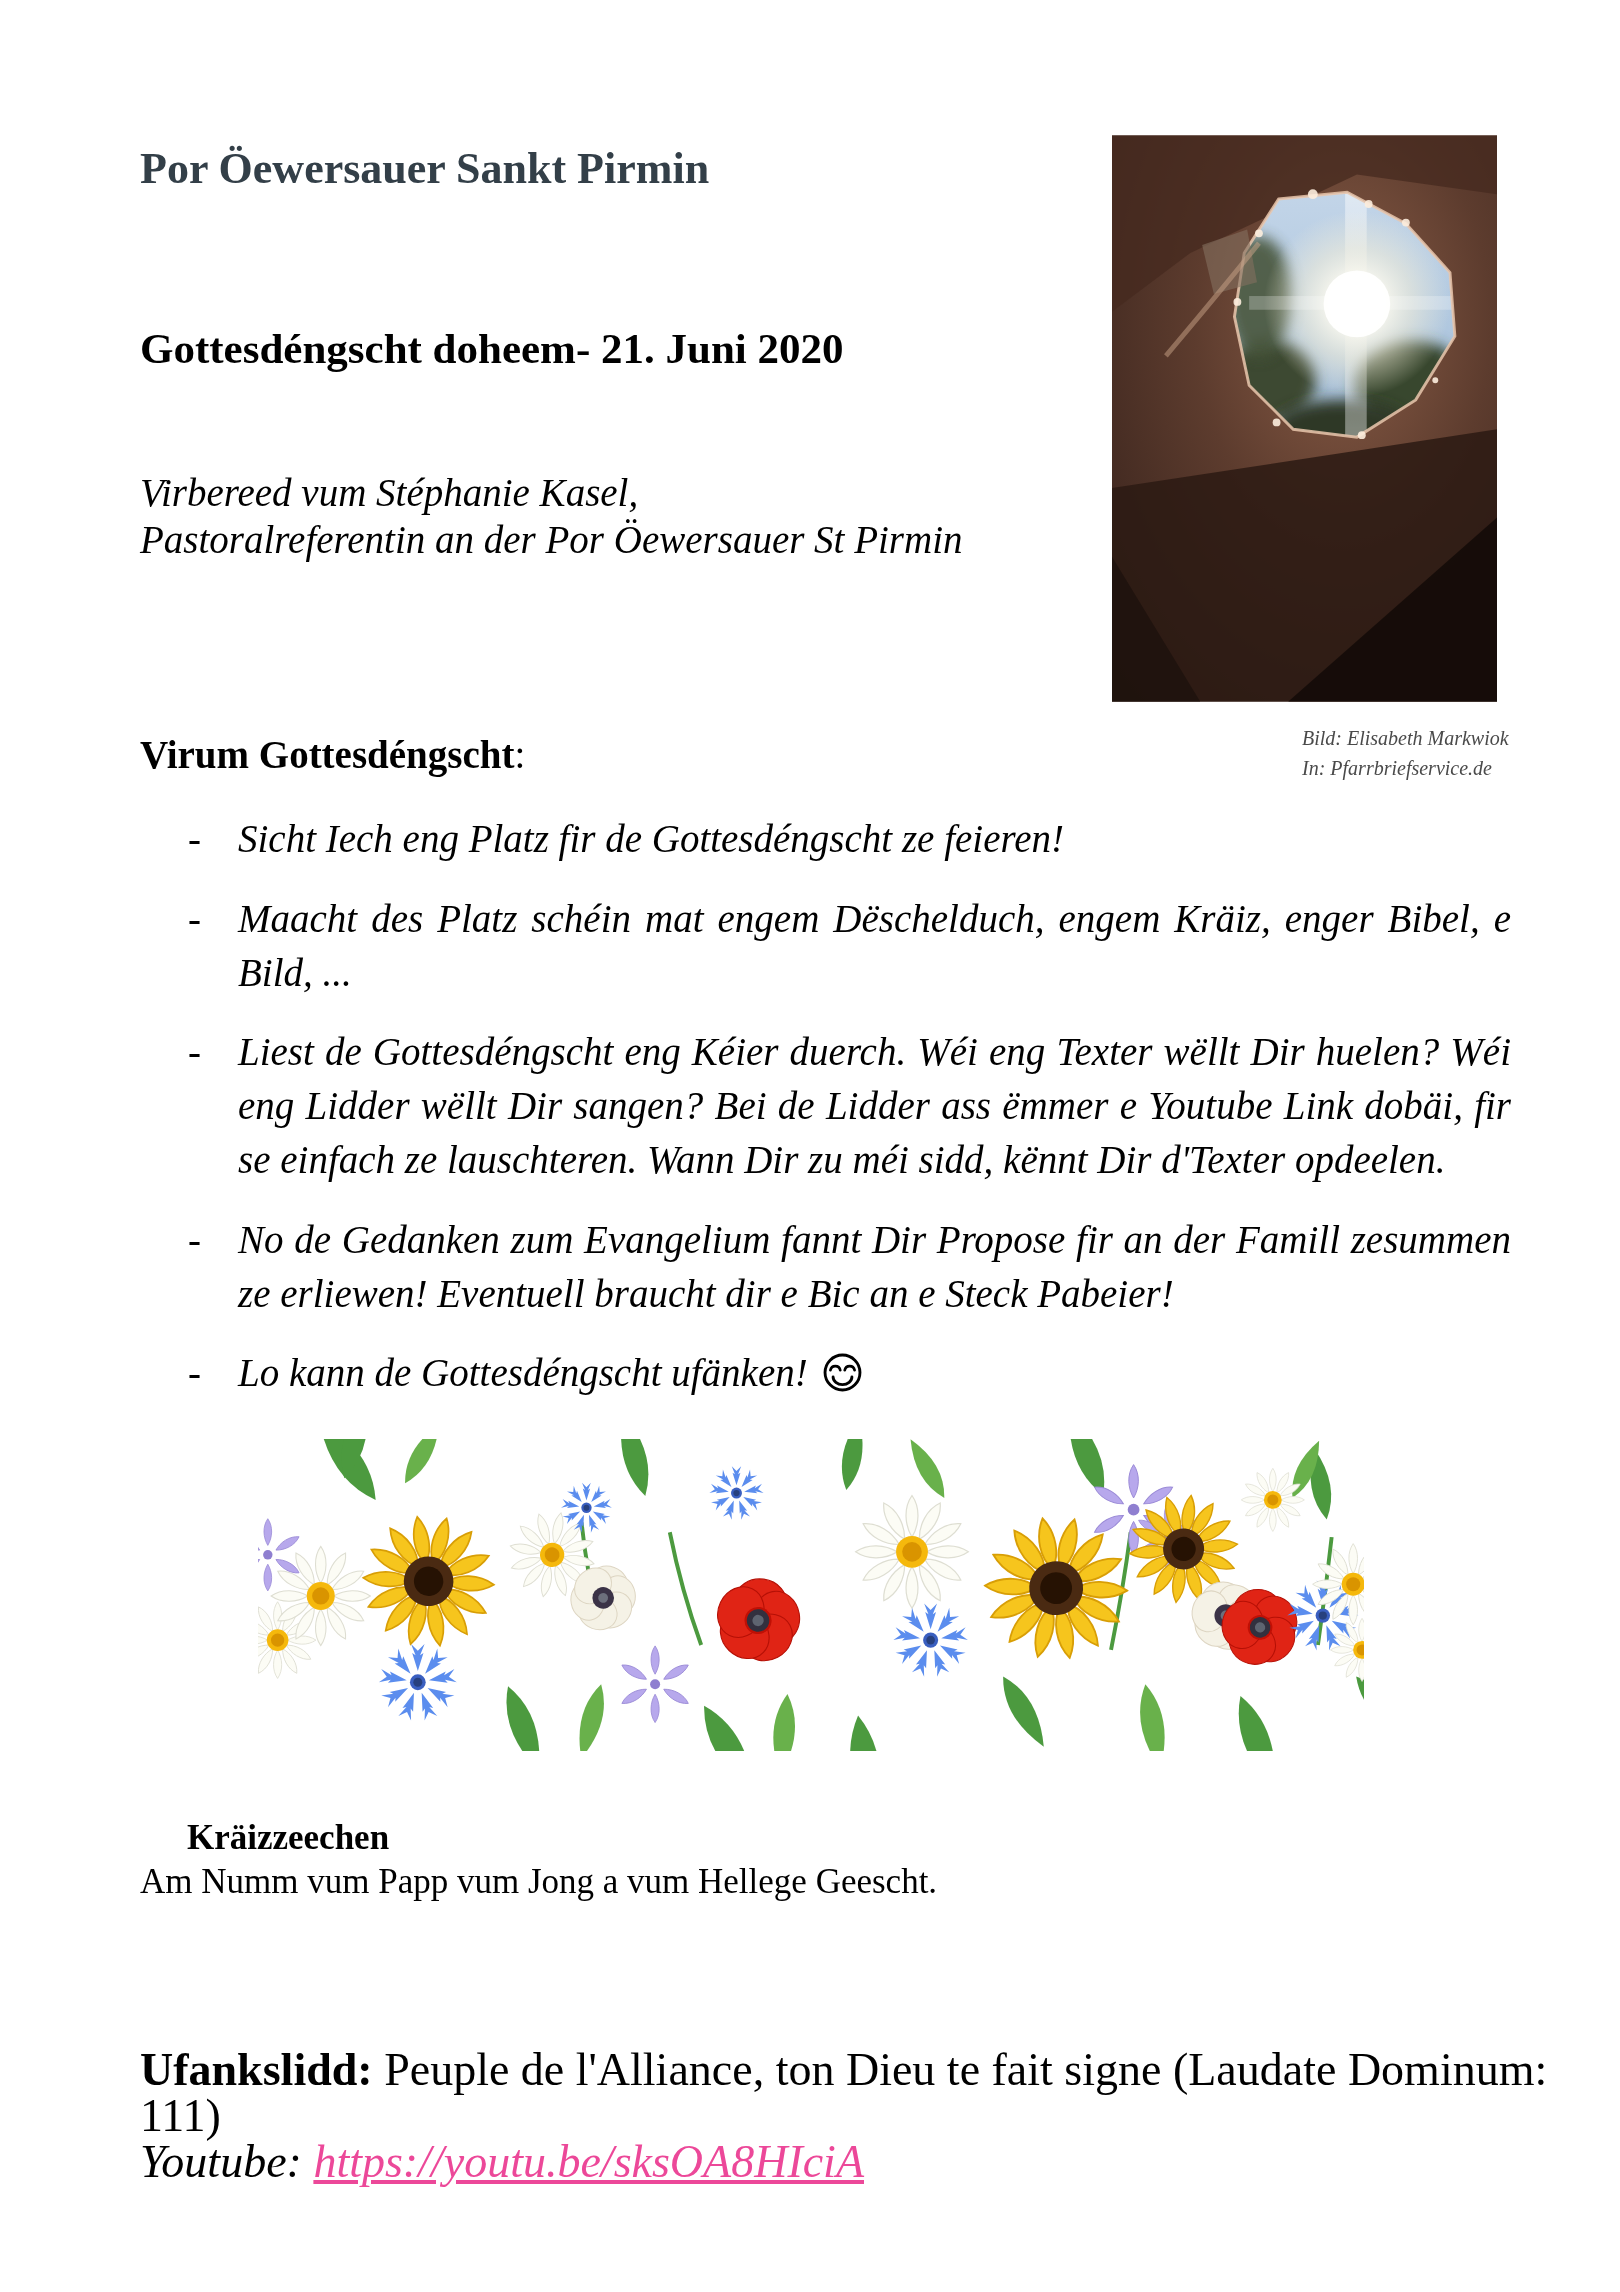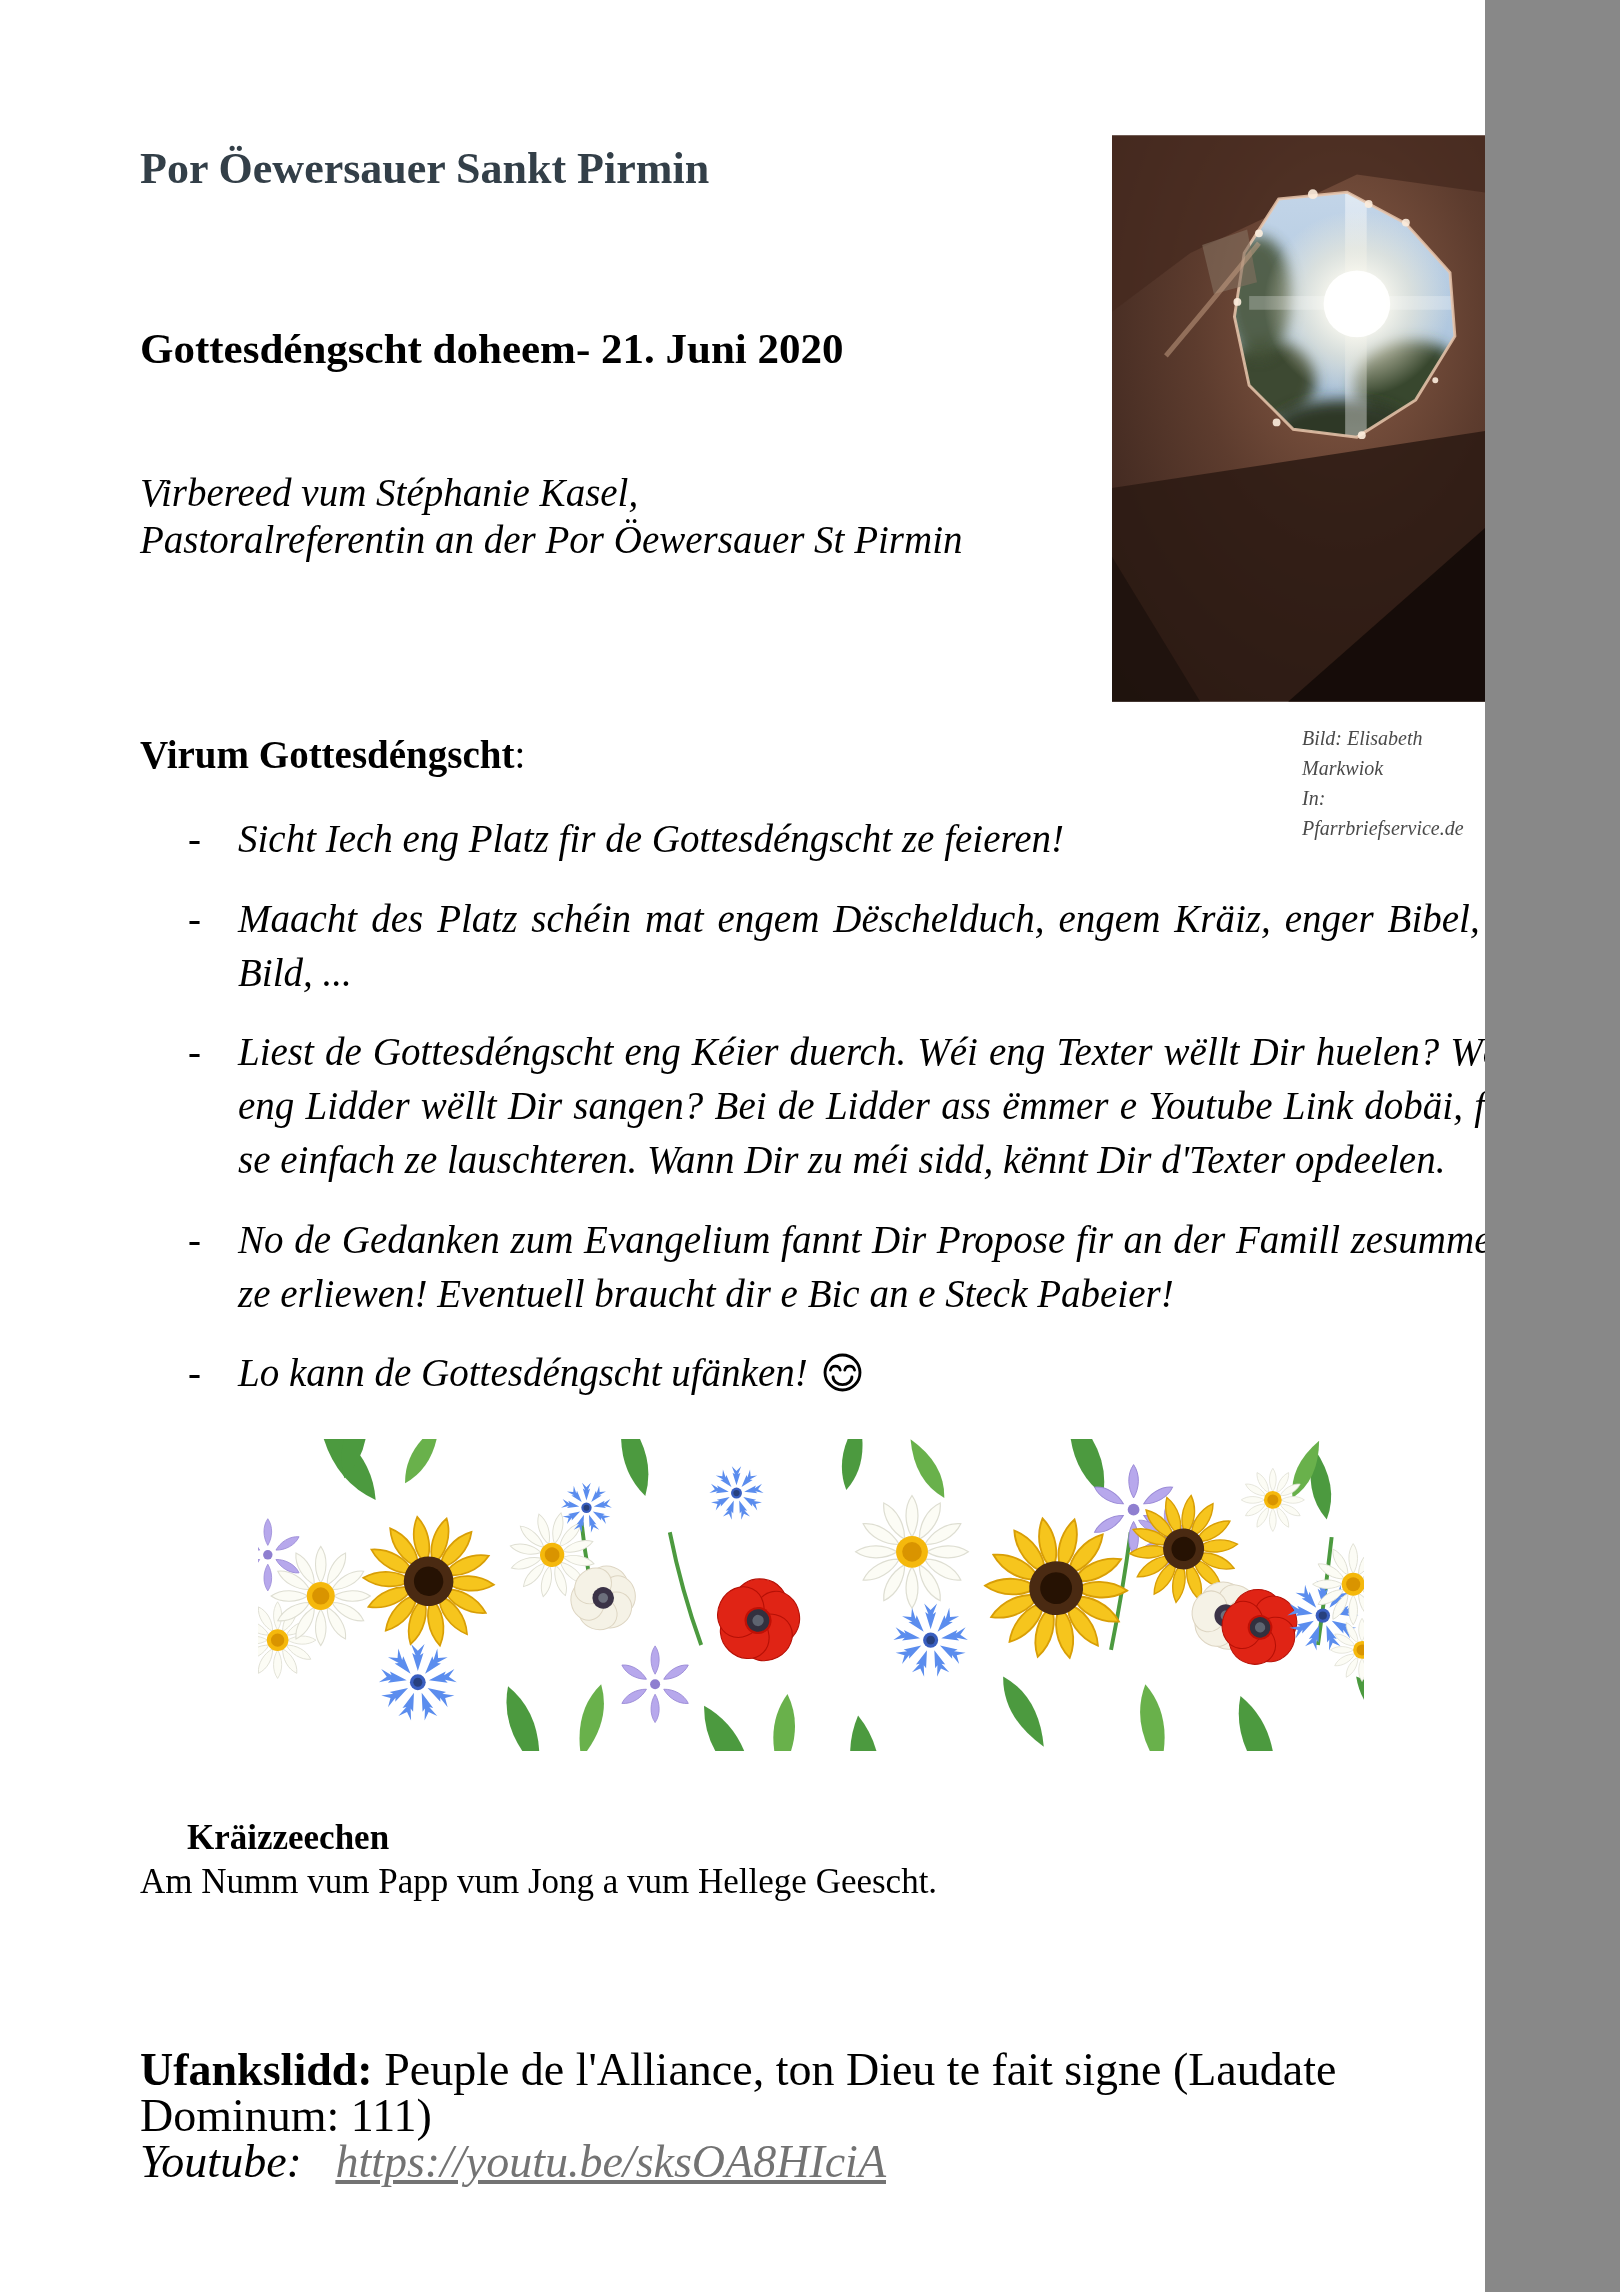--- a/index.html
+++ b/index.html
@@ -1,18 +1,18 @@
 <!DOCTYPE html>
 <html><head>
 <meta charset="utf-8">
 <style>
   html,body{margin:0;padding:0;background:#888;}
   .page{
     position:relative;
-    width:1485px;height:2293px;
+    width:1620px;height:2293px;
     background:#ffffff;
     font-family:"Liberation Serif","DejaVu Serif",serif;
     color:#000;
     overflow:hidden;
   }
   .abs{position:absolute;}
   .page-title{
     left:140px;top:145px;
     font-size:44px;font-weight:bold;color:#333F48;line-height:1.1;
   }
@@ -63,21 +63,21 @@
     font-size:35px;line-height:44px;
   }
   .cross-block .bold{font-weight:bold;margin-left:47px;}
   .song-block{
     left:140px;top:2047px;
     font-size:46px;line-height:46px;
   }
   .song-block .bold{font-weight:bold;}
   .song-block .ital{font-style:italic;}
   .song-block a{
-    font-style:italic;color:#737373;margin-left:22px;
+    font-style:italic;color:#ec4899;
   }
   .line{display:block;}
 </style>
 </head>
 <body>
 
 <div class="page">
 
   <div class="abs page-title">Por Öewersauer Sankt Pirmin</div>
 

